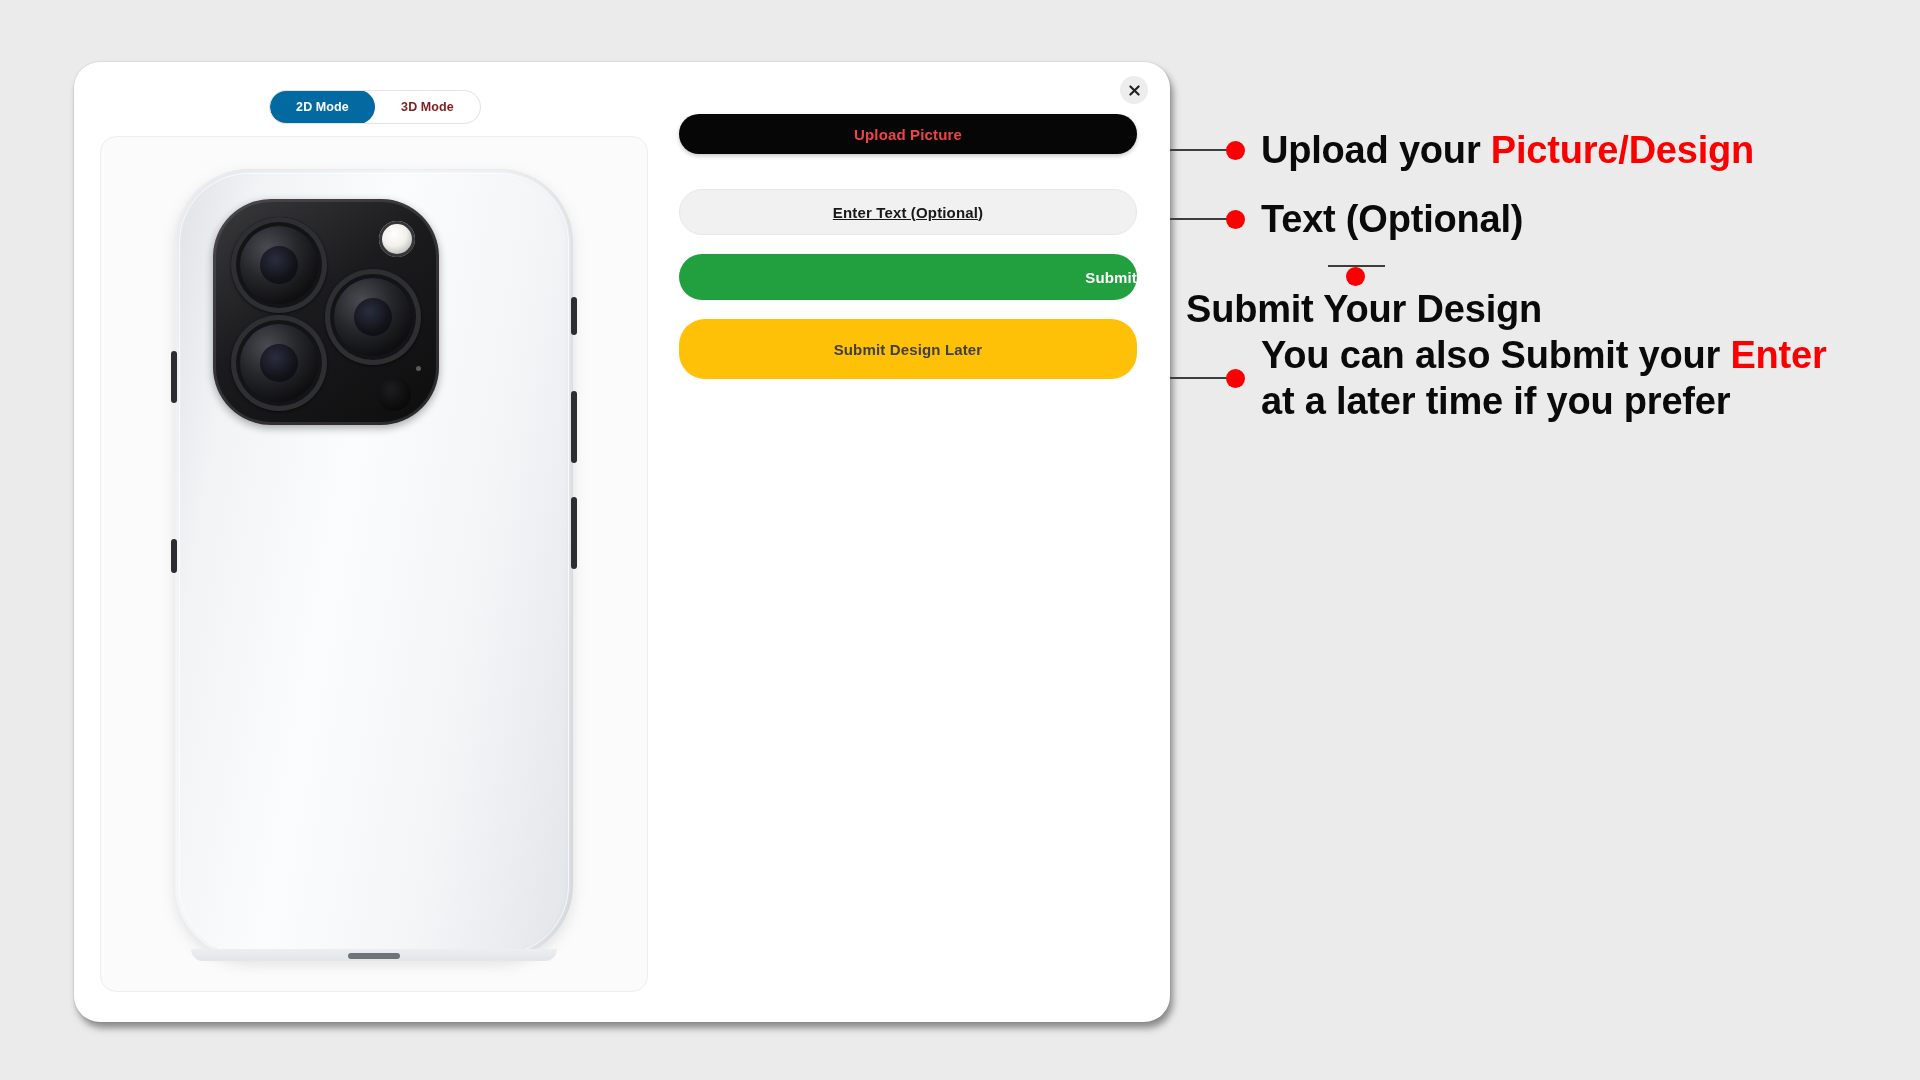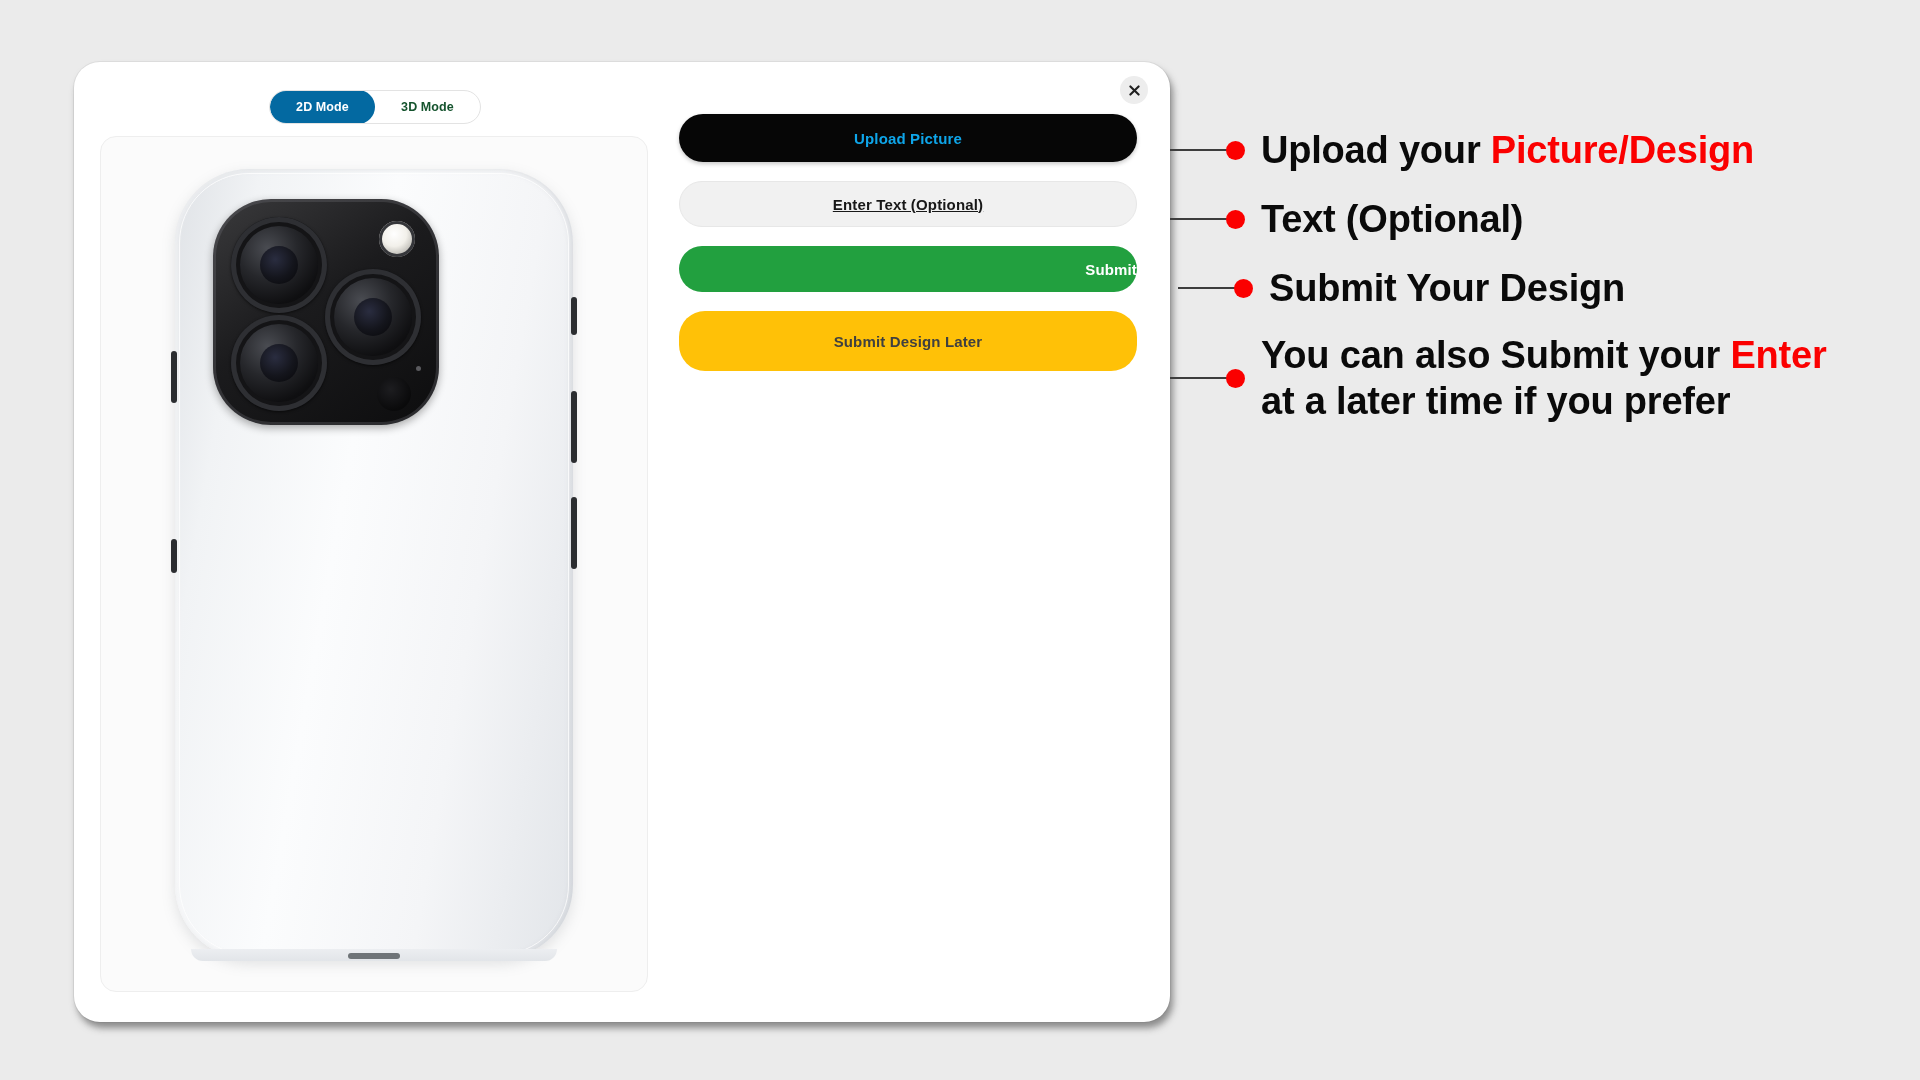--- a/index.html
+++ b/index.html
@@ -34,21 +34,21 @@
     align-items: center;
     overflow: hidden;
   }
   .mode-opt {
     flex: 1 1 50%;
     height: 100%;
     display: flex; align-items: center; justify-content: center;
     font-size: 12.5px;
     font-weight: 700;
     letter-spacing: .1px;
-    color: #14532d;
+    color: #7f1d1d;
     cursor: pointer;
     user-select: none;
   }
   .mode-opt.active {
     background: #0369a1;
     color: #ffffff;
     border-radius: 18px;
     height: 34px;
   }
 
@@ -191,24 +191,24 @@
     border: none;
     border-radius: 26px;
     font-family: "Liberation Sans", sans-serif;
     font-size: 15px;
     font-weight: 700;
     letter-spacing: .15px;
     cursor: pointer;
     text-align: center;
   }
   .btn-upload {
-    height: 48px;
+    height: 40px;
     background: #060606;
-    color: #0ea5e9;
-    margin-bottom: 19px;
+    color: #ef4444;
+    margin-bottom: 35px;
     box-shadow: 0 2px 4px rgba(0,0,0,0.22);
   }
   .btn-text {
     height: 46px;
     background: #f1f1f1;
     color: #181818;
     border: 1px solid #e7e7e7;
     margin-bottom: 19px;
     text-decoration: underline;
   }
@@ -255,21 +255,21 @@
     font-size: 38px;
     font-weight: 700;
     color: #0a0a0a;
     line-height: 1.22;
     white-space: nowrap;
     letter-spacing: -0.2px;
   }
   .hl { color: #fb0000; }
   .ann-1 { left: 0; top: 127px; }
   .ann-2 { left: 0; top: 196px; }
-  .ann-3 { left: 8px; top: 265px; }
+  .ann-3 { left: 0; top: 265px; flex-direction: column; }
   .ann-4 { left: 0; top: 332px; align-items: center; }
   .ann-4 .ann-text { white-space: normal; width: 600px; }
 </style>
 </head>
 <body>
 
 <div id="stage">
 
   <div class="modal-card">
 

